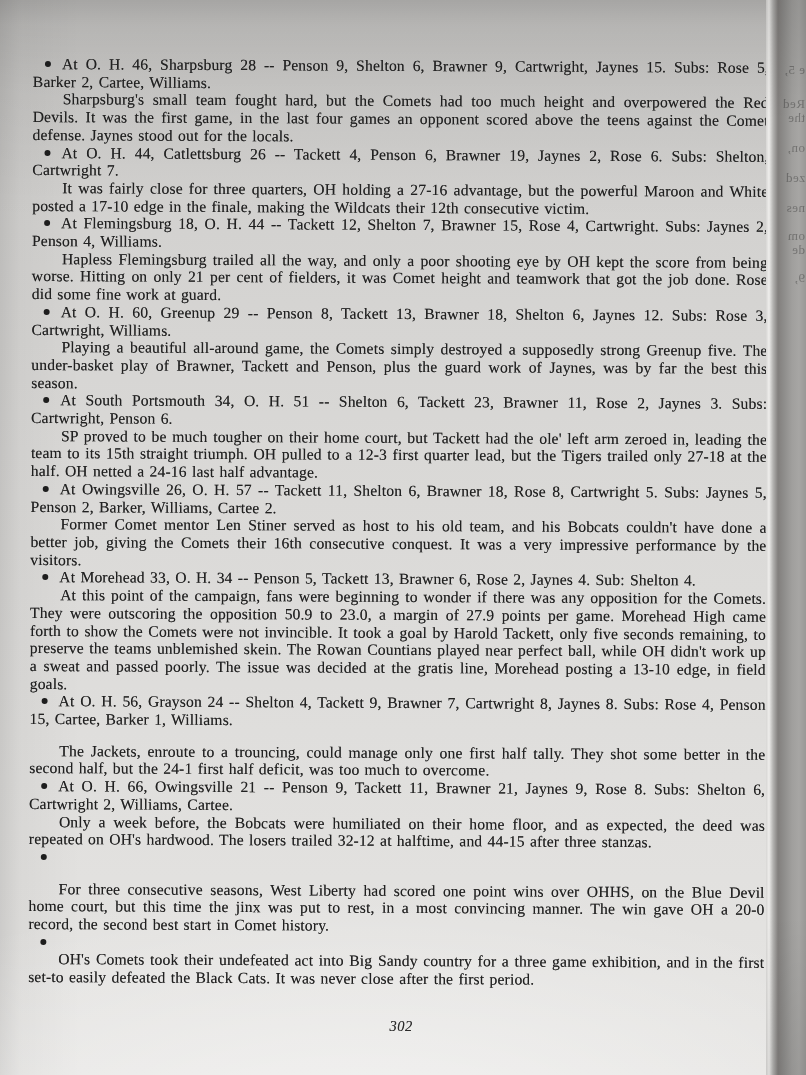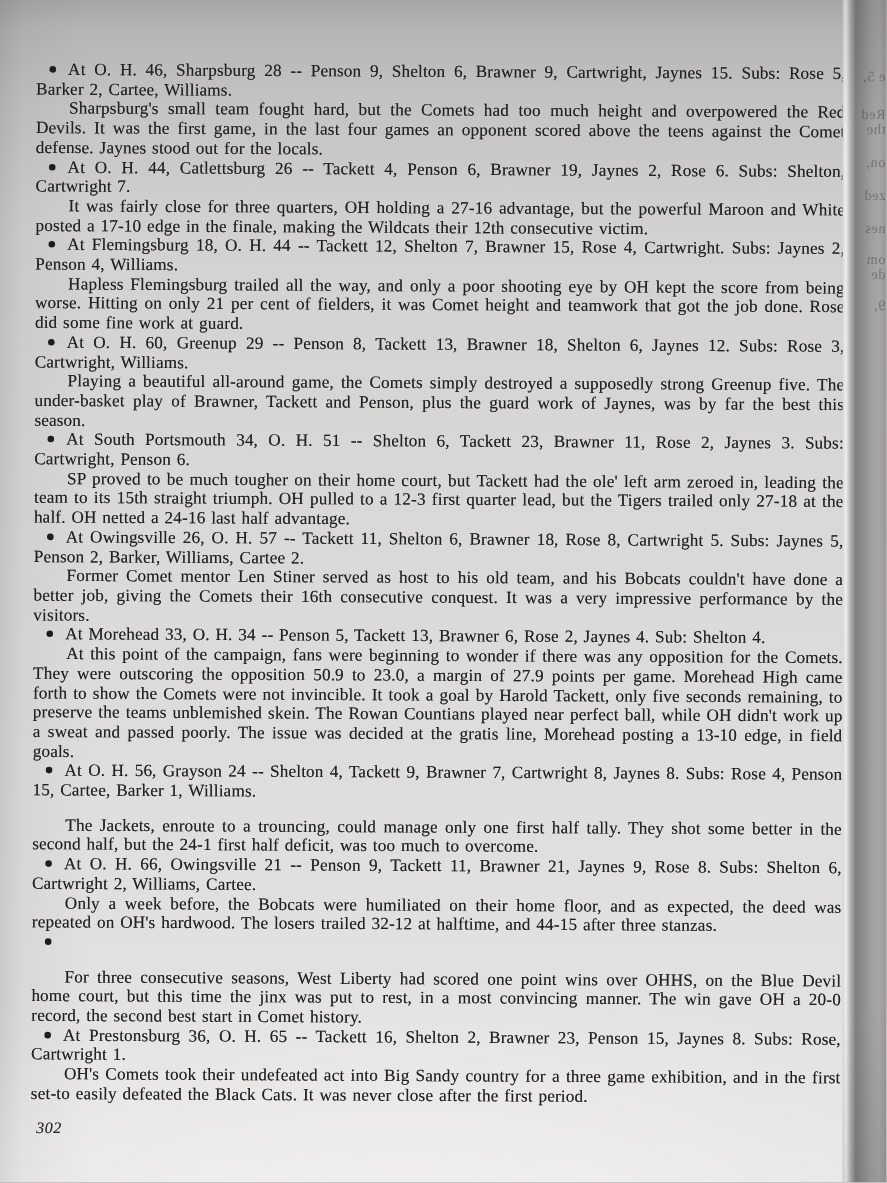--- a/index.html
+++ b/index.html
@@ -41,21 +41,21 @@
   p.n{text-indent:30px;}
   p.b{text-indent:12px;}
   p.gap{margin-top:14px;}
   .blt{
     display:inline-block;width:6px;height:6px;border-radius:50%;
     background:#1d1d1d;margin-right:11px;vertical-align:2px;
     text-indent:0;overflow:hidden;color:transparent;
   }
   .pageno{
     position:absolute;top:1018px;left:33px;width:736px;
-    font-style:italic;font-size:14.5px;
+    text-align:center;font-style:italic;font-size:14.5px;
     color:#2b2b2b;letter-spacing:0.5px;
     text-shadow:0 0 0.5px rgba(25,25,25,0.5);
   }
 </style>
 </head>
 <body>
 
 <div class="scan">
 
   <div class="content">
@@ -72,21 +72,21 @@
     <p class="b"><span class="blt"></span><span>At Owingsville 26, O. H. 57 -- Tackett 11, Shelton 6, Brawner 18, Rose 8, Cartwright 5.  Subs: Jaynes 5, Penson 2, Barker, Williams, Cartee 2.</span></p>
     <p class="n">Former Comet mentor Len Stiner served as host to his old team, and his Bobcats couldn't have done a better job, giving the Comets their 16th consecutive conquest.  It was a very impressive performance by the visitors.</p>
     <p class="b"><span class="blt"></span><span>At Morehead 33, O. H. 34 -- Penson 5, Tackett 13, Brawner 6, Rose 2, Jaynes 4.  Sub: Shelton 4.</span></p>
     <p class="n">At this point of the campaign, fans were beginning to wonder if there was any opposition for the Comets.  They were outscoring the opposition 50.9 to 23.0, a margin of 27.9 points per game.  Morehead High came forth to show the Comets were not invincible.  It took a goal by Harold Tackett, only five seconds remaining, to preserve the teams unblemished skein.  The Rowan Countians played near perfect ball, while OH didn't work up a sweat and passed poorly.  The issue was decided at the gratis line, Morehead posting a 13-10 edge, in field goals.</p>
     <p class="b"><span class="blt"></span><span>At O. H. 56, Grayson 24 -- Shelton 4, Tackett 9, Brawner 7, Cartwright 8, Jaynes 8.  Subs: Rose 4, Penson 15, Cartee, Barker 1, Williams.</span></p>
     <p class="n gap">The Jackets, enroute to a trouncing, could manage only one first half tally.  They shot some better in the second half, but the 24-1 first half deficit, was too much to overcome.</p>
     <p class="b"><span class="blt"></span><span>At O. H. 66, Owingsville 21 -- Penson 9, Tackett 11, Brawner 21, Jaynes 9, Rose 8.  Subs: Shelton 6, Cartwright 2, Williams, Cartee.</span></p>
     <p class="n">Only a week before, the Bobcats were humiliated on their home floor, and as expected, the deed was repeated on OH's hardwood.  The losers trailed 32-12 at halftime, and 44-15 after three stanzas.</p>
     <p class="b"><span class="blt"></span></p>
     <p class="n gap">For three consecutive seasons, West Liberty had scored one point wins over OHHS, on the Blue Devil home court, but this time the jinx was put to rest, in a most convincing manner.  The win gave OH a 20-0 record, the second best start in Comet history.</p>
-    <p class="b"><span class="blt"></span><span>At Prestonsburg 36, O. H. 65 -- Tackett 16, Shelton 2, Brawner 23, Penson 15, Jaynes 8.  Subs: Rose, Cartwright 1.</span></p>
+    <p class="b"><span class="blt"></span></p>
     <p class="n">OH's Comets took their undefeated act into Big Sandy country for a three game exhibition, and in the first set-to easily defeated the Black Cats.  It was never close after the first period.</p>
   </div>
 
   <div class="pageno">302</div>
 
   <div class="edge">
     <span class="bleed" style="top:62px">e 5,</span>
     <span class="bleed" style="top:96px">Red</span>
     <span class="bleed" style="top:110px">the</span>
     <span class="bleed" style="top:140px">on,</span>

